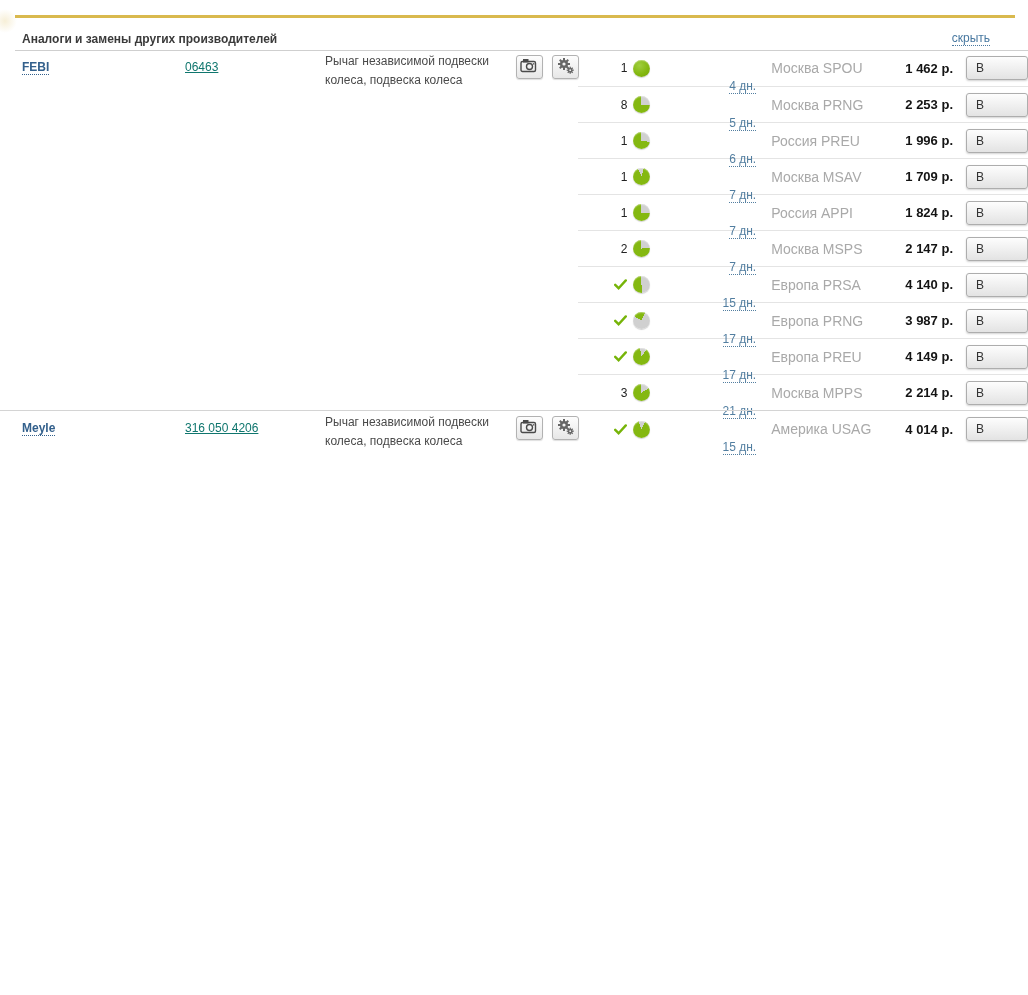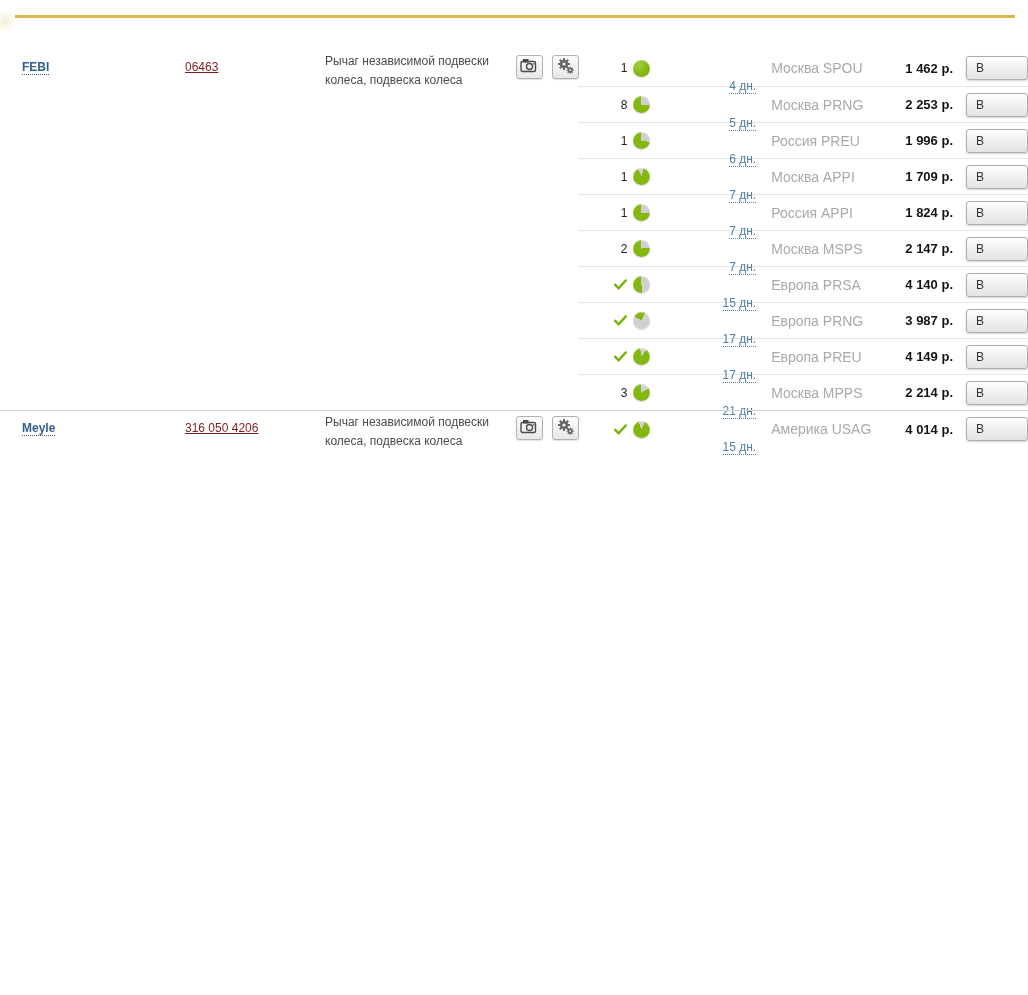--- a/index.html
+++ b/index.html
@@ -13,21 +13,21 @@
   .header-row{position:absolute;left:15px;right:0;top:29px;height:21px;border-bottom:1px solid #cfcfcf;}
   .header-title{position:absolute;left:7px;top:3px;font-weight:bold;color:#3a3a3a;}
   .hide-link{position:absolute;right:38px;top:2px;color:#4878a0;text-decoration:none;
     border-bottom:1px dotted #4878a0;cursor:pointer;}
   .content{position:absolute;left:0;right:0;top:50px;}
   .product{position:relative;}
   .product + .product{border-top:1px solid #d4d4d4;}
   .product-info{position:absolute;left:0;top:0;width:578px;height:36px;padding-left:43px;}
   .brand-link{position:absolute;left:22px;top:10px;font-weight:bold;color:#33608c;
     text-decoration:none;border-bottom:1px dotted #33608c;cursor:pointer;}
-  .part-link{position:absolute;left:185px;top:10px;color:#7f1d1d;text-decoration:underline;cursor:pointer;}
+  .part-link{position:absolute;left:185px;top:10px;color:#0f766e;text-decoration:underline;cursor:pointer;}
   .descr{position:absolute;left:325px;top:2px;width:178px;color:#4a4a4a;line-height:19px;}
   .row-btns{position:absolute;left:516px;top:5px;display:flex;gap:9px;}
   .icon-btn{width:27px;height:24px;border:1px solid #b2b2b2;border-radius:3px;
     background:linear-gradient(#fdfdfd,#e7e7e7);box-shadow:0 1px 1px rgba(0,0,0,.13);
     display:flex;align-items:center;justify-content:center;cursor:pointer;padding:0;}
   .offers{margin-left:578px;}
   .offer-row{height:36px;box-sizing:border-box;display:flex;align-items:center;}
   .offer-row + .offer-row{border-top:1px solid #e4e4e4;}
   .qty-cell{width:80px;display:flex;justify-content:flex-end;align-items:center;gap:6px;}
   .qty-num{color:#222;}
@@ -41,20 +41,24 @@
     background:linear-gradient(#fdfdfd,#e3e3e3);box-shadow:0 1px 2px rgba(0,0,0,.18);
     text-align:left;padding:0 0 0 9px;font-family:inherit;font-size:12px;color:#333;cursor:pointer;}
 </style>
 </head>
 <body>
 
 <div class="page">
   <div class="glow"></div>
   <div class="accent-line"></div>
 
+  <div class="header-row">
+    <span class="header-title">Аналоги и замены других производителей</span>
+    <a class="hide-link">скрыть</a>
+  </div>
 
   <div class="content">
   <div class="product">
     <div class="product-info">
       <a class="brand-link">FEBI</a>
       <a class="part-link">06463</a>
       <div class="descr">Рычаг независимой подвески колеса, подвеска колеса</div>
       <div class="row-btns">
         <button class="icon-btn">
           <span>
@@ -137,21 +141,21 @@
 
   <div class="offer-row">
     <div class="qty-cell">
       <span class="qty-num">1</span>
 
       <span class="pie" style="background: conic-gradient(from 335deg, rgb(208, 208, 208) 0deg, rgb(208, 208, 208) 40deg, rgb(132, 184, 17) 40deg, rgb(132, 184, 17) 360deg);"></span>
     </div>
     <div class="days-cell">
       <a class="days-link">7 дн.</a>
     </div>
-    <div class="loc-cell">Москва APPI</div>
+    <div class="loc-cell">Москва MSAV</div>
     <div class="price-cell">1 709 р.</div>
     <button class="buy-btn">В</button>
   </div>
 
   <div class="offer-row">
     <div class="qty-cell">
       <span class="qty-num">1</span>
 
       <span class="pie" style="background: conic-gradient(rgb(208, 208, 208) 0deg, rgb(208, 208, 208) 95deg, rgb(132, 184, 17) 95deg, rgb(132, 184, 17) 360deg);"></span>
     </div>

